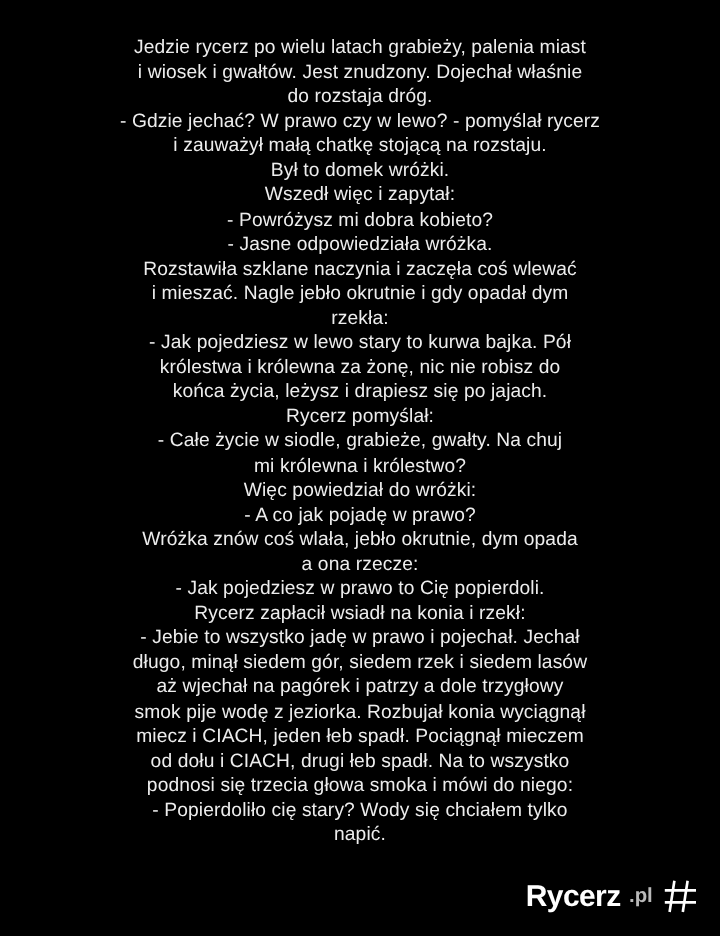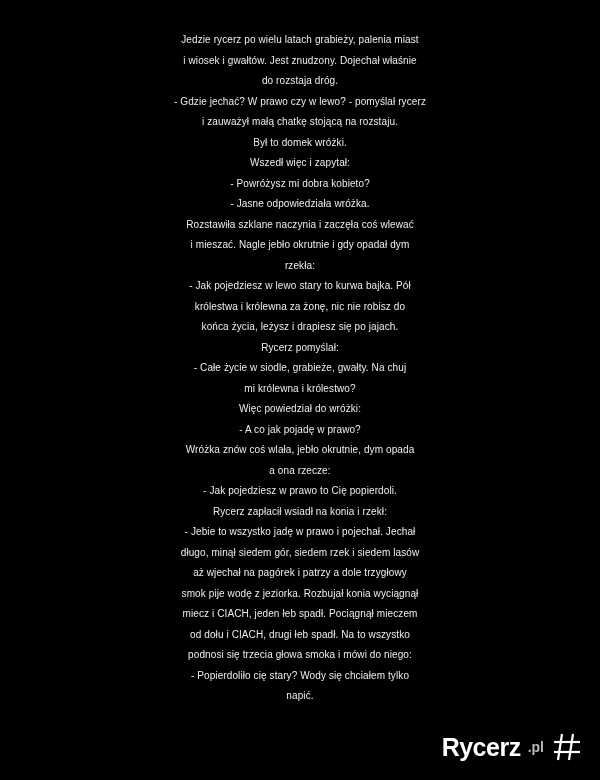--- a/index.html
+++ b/index.html
@@ -16,21 +16,21 @@
     color: #e8e8e8;
     position: relative;
   }
   #joke-text {
     position: absolute;
     top: 30px;
     left: 0;
     width: 600px;
     padding: 0 8px;
     text-align: center;
-    font-size: 10px;
+    font-size: 16px;
     line-height: 20.5px;
     color: #ededed;
     white-space: pre-line;
     letter-spacing: 0.1px;
   }
   #watermark {
     position: absolute;
     right: 18px;
     bottom: 18px;
     display: flex;
@@ -39,21 +39,21 @@
   }
   .wm-text {
     font-family: "Liberation Sans", sans-serif;
     font-weight: bold;
     font-size: 25px;
     color: #ffffff;
     letter-spacing: -0.5px;
   }
   .wm-suffix {
     font-weight: bold;
-    font-size: 14px;
+    font-size: 17px;
     color: #b9b9b9;
     letter-spacing: 0px;
     margin-left: 1px;
   }
   .wm-logo {
     width: 30px;
     height: 30px;
     position: relative;
     margin-left: 2px;
   }

